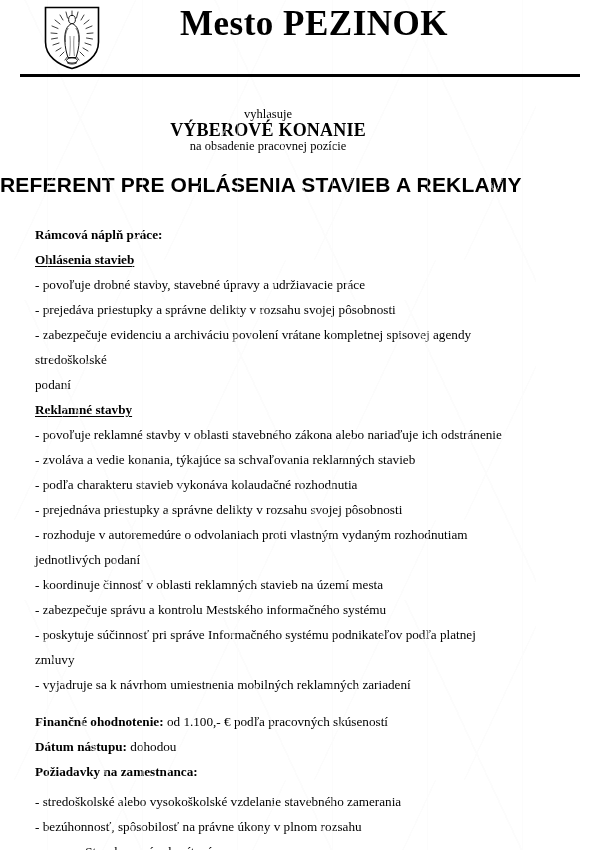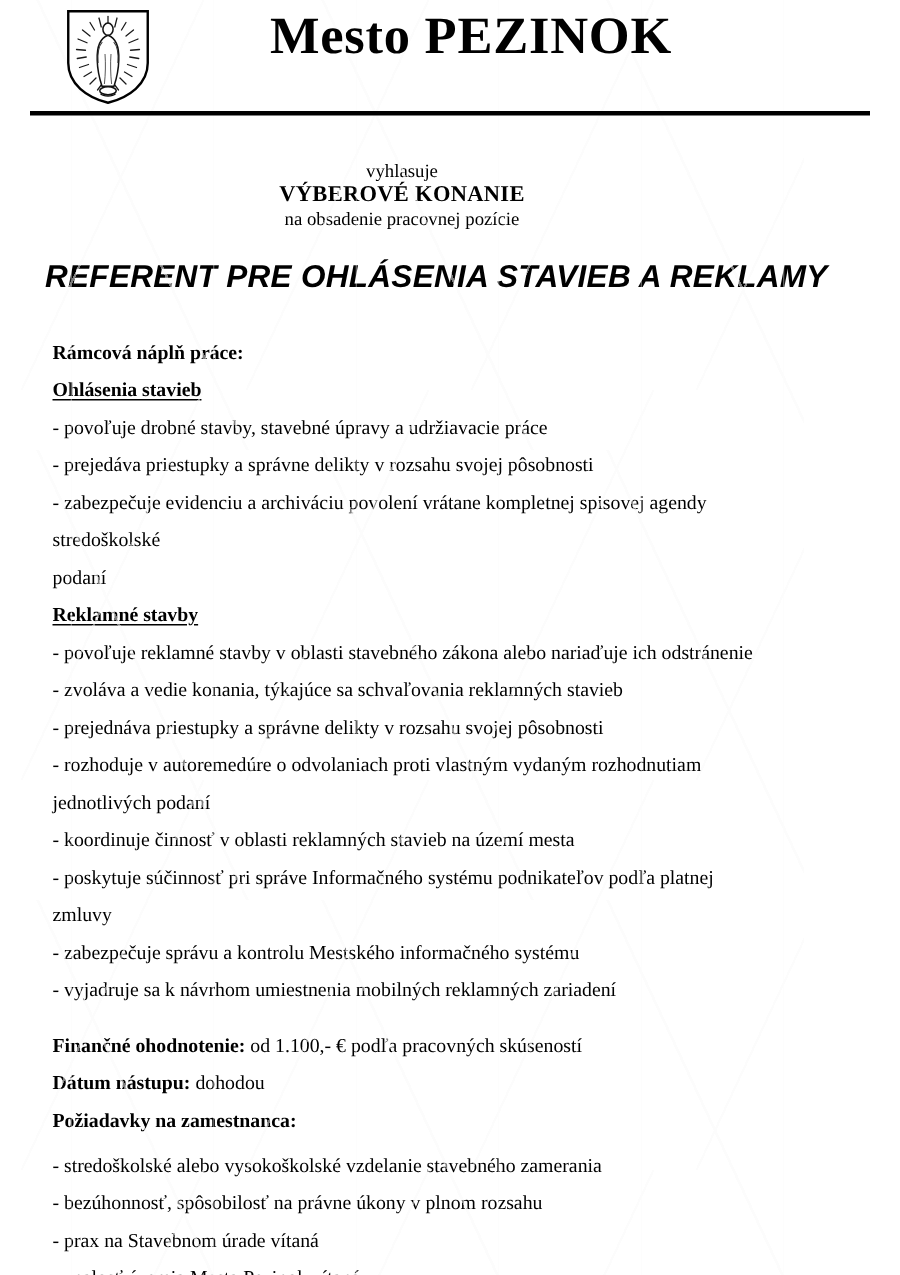--- a/index.html
+++ b/index.html
@@ -85,30 +85,28 @@
   }
 
   
   .announce {
     margin-top: 28px;
     text-align: center;
     font-size: 12.5px;
     line-height: 16px;
   }
   .announce .line-1 { font-weight: normal; }
-  .announce .line-2 { font-weight: bold; font-size: 15px; letter-spacing: 0.2px; }
+  .announce .line-2 { font-weight: bold; font-size: 18px; letter-spacing: 0.2px; }
   .announce .line-3 { font-weight: normal; }
 
   
   .position-title {
     margin: 18px 0 0 0;
-    padding-left: 30px;
     font-family: "Liberation Sans", "DejaVu Sans", sans-serif;
     font-weight: bold;
-    font-style: italic;
     font-size: 21px;
     line-height: 26px;
     letter-spacing: 0.2px;
     white-space: nowrap;
   }
 
   
   .body-area {
     margin-top: 24px;
     padding: 0 26px 0 35px;
@@ -208,26 +206,27 @@
 
     <p class="bullet">- povoľuje drobné stavby, stavebné úpravy a udržiavacie práce</p>
     <p class="bullet">- prejedáva priestupky a správne delikty v rozsahu svojej pôsobnosti</p>
     <p class="bullet">- zabezpečuje evidenciu a archiváciu povolení vrátane kompletnej spisovej agendy stredoškolské</p>
     <p class="bullet wrap">podaní</p>
 
     <p class="sec-head underline">Reklamné stavby</p>
 
     <p class="bullet">- povoľuje reklamné stavby v oblasti stavebného zákona alebo nariaďuje ich odstránenie</p>
     <p class="bullet">- zvoláva a vedie konania, týkajúce sa schvaľovania reklamných stavieb</p>
+    <p class="bullet">- podľa charakteru stavieb vykonáva kolaudačné rozhodnutia</p>
     <p class="bullet">- prejednáva priestupky a správne delikty v rozsahu svojej pôsobnosti</p>
     <p class="bullet">- rozhoduje v autoremedúre o odvolaniach proti vlastným vydaným rozhodnutiam</p>
     <p class="bullet wrap">jednotlivých podaní</p>
     <p class="bullet">- koordinuje činnosť v oblasti reklamných stavieb na území mesta</p>
+    <p class="bullet">- zabezpečuje správu a kontrolu Mestského informačného systému</p>
     <p class="bullet">- poskytuje súčinnosť pri správe Informačného systému podnikateľov podľa platnej zmluvy</p>
-    <p class="bullet">- zabezpečuje správu a kontrolu Mestského informačného systému</p>
     <p class="bullet">- vyjadruje sa k návrhom umiestnenia mobilných reklamných zariadení</p>
 
     <p class="label-line gap-before">
       <span class="lbl">Finančné ohodnotenie:</span><span class="val"> od 1.100,- € podľa pracovných skúseností</span>
     </p>
 
     <p class="label-line">
       <span class="lbl">Dátum nástupu:</span><span class="val"> dohodou</span>
     </p>
 

